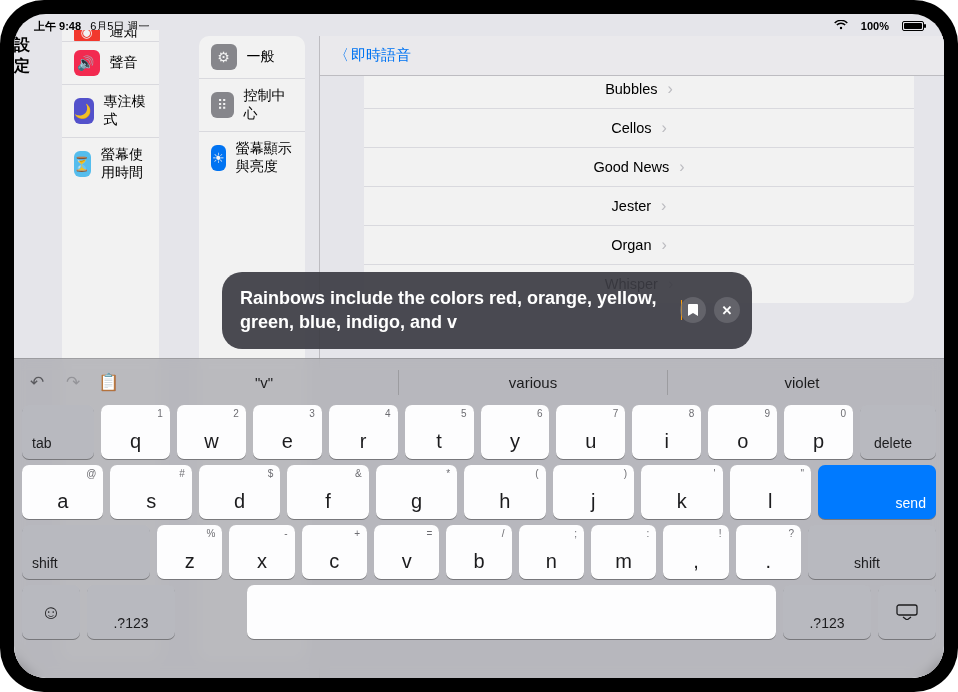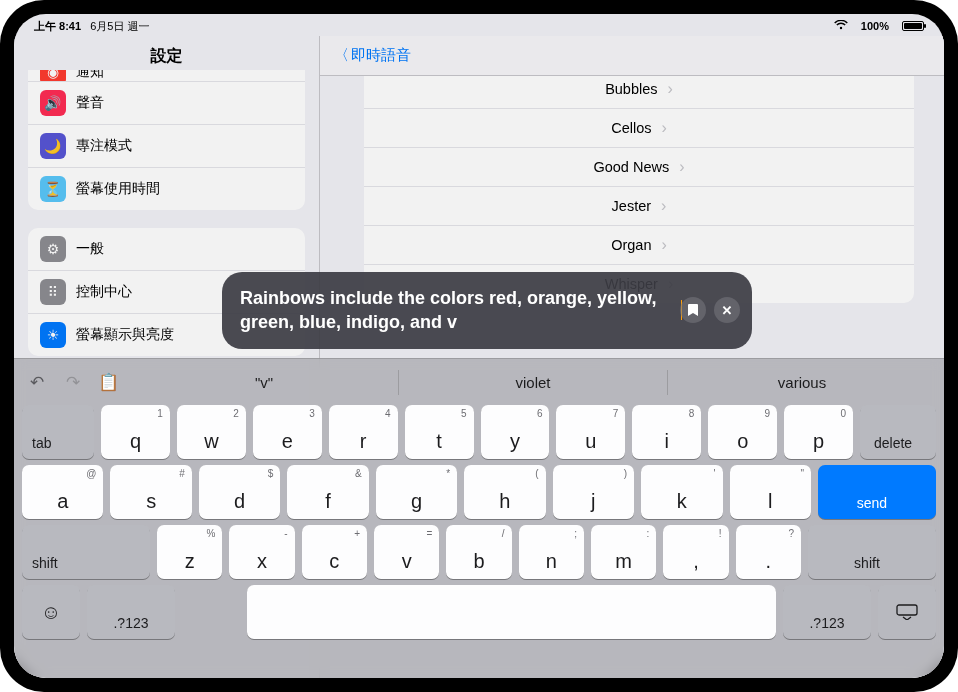--- a/index.html
+++ b/index.html
@@ -22,21 +22,21 @@
   }
   .status-right { display: flex; align-items: center; gap: 13px; }
   .battery-shell { width: 22px; height: 10px; border: 1px solid #000; border-radius: 2px; position: relative; }
   .battery-shell::after { content:""; position:absolute; right:-3px; top:2px; width:2px; height:4px; background:#000; border-radius:1px; }
   .battery-fill { position:absolute; left:1px; top:1px; bottom:1px; right:1px; background:#000; border-radius:1px; }
 
   
   .panes { display: flex; height: calc(100% - 22px); position: relative; }
   .sidebar {
     width: 306px; background: #f2f2f7; border-right: 1px solid #c8c7cc;
-    display: flex; flex-direction: column;
+    display: flex; flex-direction: row; gap: 12px;
   }
   .sidebar-header { height: 40px; display:flex; align-items:center; justify-content:center; font-size:16px; font-weight:600; }
   .group { background:#fff; margin: 0 14px 18px; border-radius:10px; overflow:hidden; }
   .group.clipped-top { border-top-left-radius:0; border-top-right-radius:0; margin-top:-6px; }
   .row {
     display:flex; align-items:center; gap:10px; padding:8px 12px; font-size:14px;
     border-bottom: 0.5px solid #e5e5ea; color:#000;
   }
   .row:last-child { border-bottom:none; }
   .icon-box { width:26px; height:26px; border-radius:6px; display:flex; align-items:center; justify-content:center; color:#fff; font-size:14px; }
@@ -110,21 +110,21 @@
   }
 </style>
 </head>
 <body>
 
 <div class="device">
   <div class="screen">
 
     <div class="statusbar">
       <div>
-        <span>上午 8:41</span>
+        <span>上午 9:48</span>
         &nbsp;
         <span style="font-weight:500;">6月5日 週一</span>
       </div>
       <div class="status-right">
         <span>
           <svg width="14" height="10" viewBox="0 0 14 10">
               <path d="M7 9.2a1.2 1.2 0 100-2.4 1.2 1.2 0 000 2.4zM3.3 5.5a5.2 5.2 0 017.4 0l1-1a6.6 6.6 0 00-9.4 0l1 1zM1.2 3.4a8.2 8.2 0 0111.6 0l1-1a9.6 9.6 0 00-13.6 0l1 1z" fill="#000"></path>
             </svg>
         </span>
         <span>100%</span>
@@ -226,22 +226,22 @@
       </div>
     </div>
 
     <div class="tray">
       <div class="suggestbar">
         <div class="sb-icon">↶</div>
         <div class="sb-icon" style="opacity:.4">↷</div>
         <div class="sb-icon">📋</div>
         <div class="suggestions">
           <div class="suggestion">"v"</div>
+          <div class="suggestion">various</div>
           <div class="suggestion">violet</div>
-          <div class="suggestion">various</div>
         </div>
       </div>
 
       <div class="krow" id="krow1">
         <div class="key mod wide-tab">
             <span>tab</span>
           </div>
       <div class="key">
             <span class="alt">1</span>
             <span>q</span>
@@ -316,21 +316,21 @@
             <span>j</span>
           </div>
           <div class="key">
             <span class="alt">'</span>
             <span>k</span>
           </div>
           <div class="key">
             <span class="alt">"</span>
             <span>l</span>
           </div>
-          <div class="key wide-send mod right" style="align-items: center;">
+          <div class="key wide-send mod right" style="align-items: flex-end;">
             <span>send</span>
           </div>
         </div>
       <div class="krow" id="krow3">
         <div class="key mod wide-shift">
             <span>shift</span>
           </div>
       <div class="key">
             <span class="alt">%</span>
             <span>z</span>

